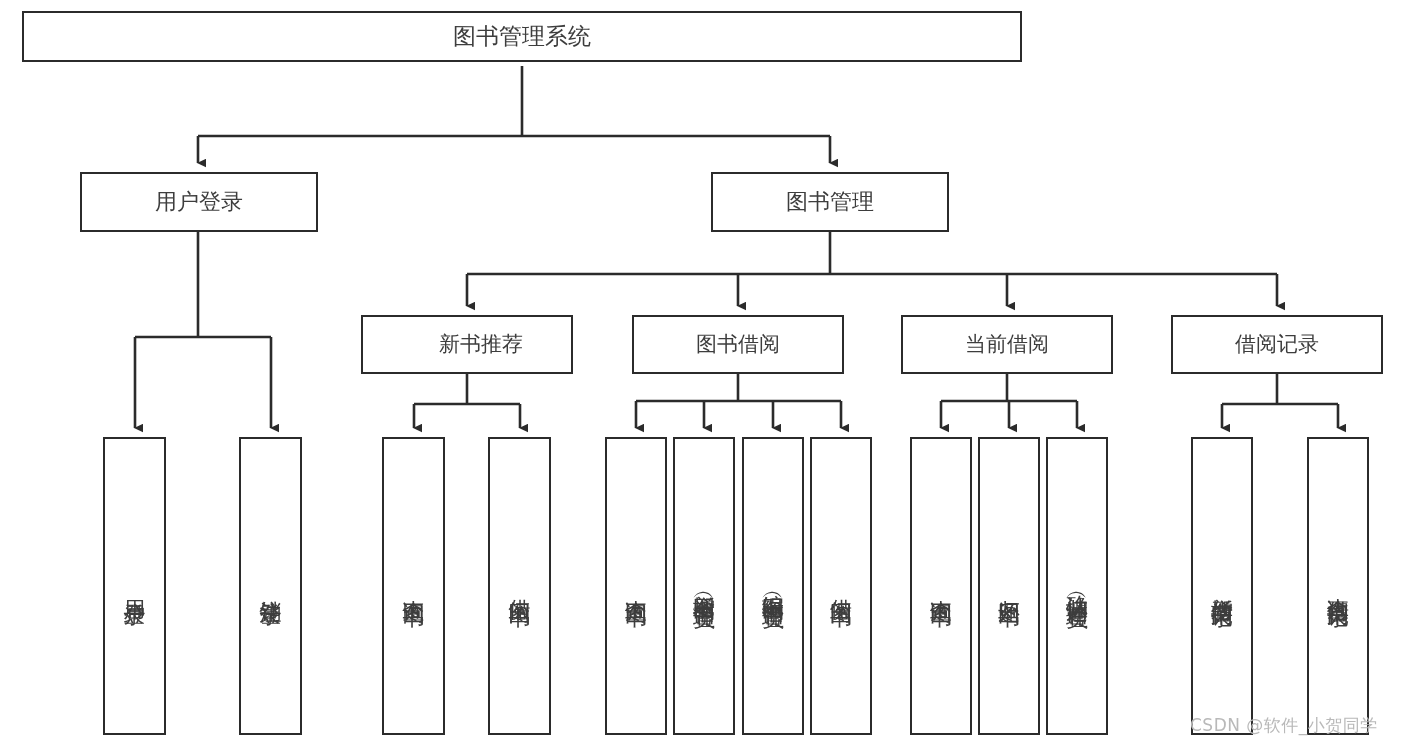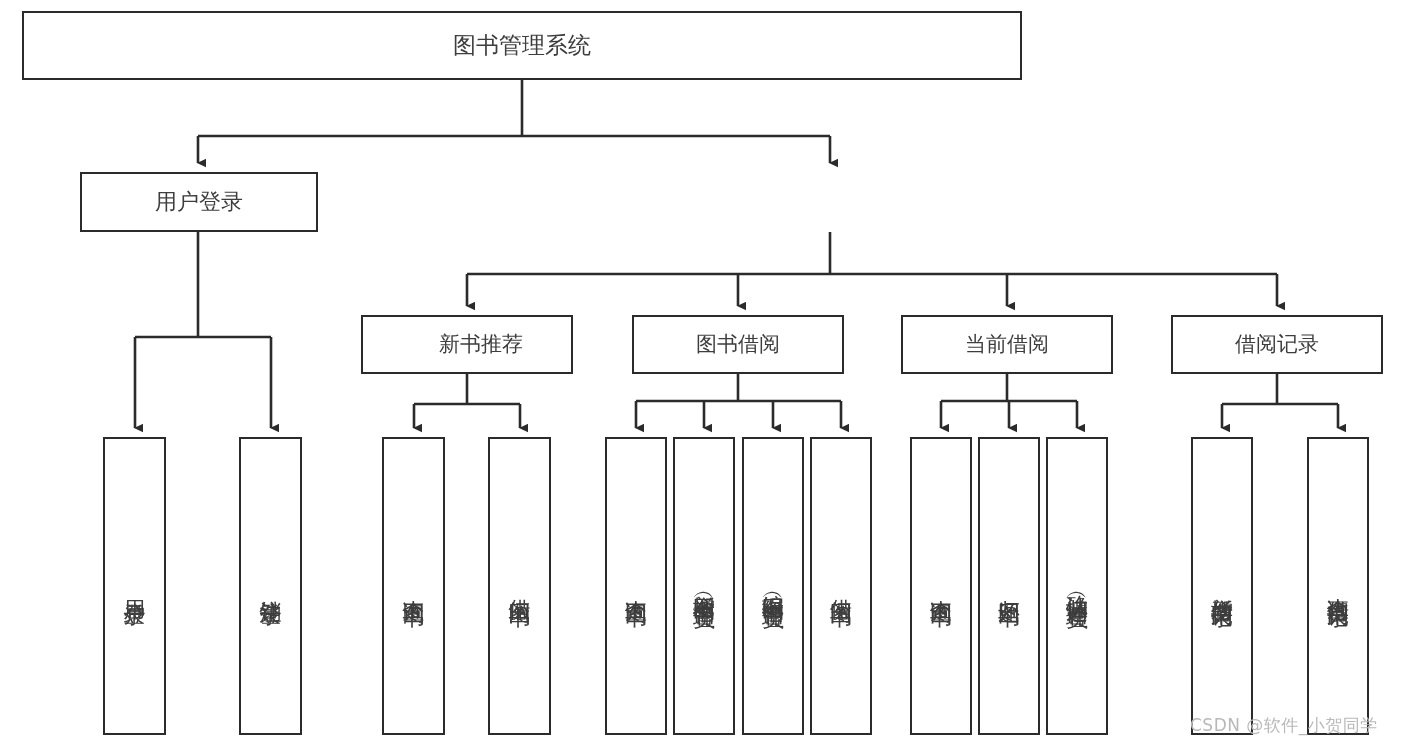--- a/index.html
+++ b/index.html
@@ -116,26 +116,29 @@
       <path d="M1009,401 L1009,428" marker-end="url(#arrowhead)"></path>
       <path d="M1077,401 L1077,428" marker-end="url(#arrowhead)"></path>
 
       <path d="M1277,374 L1277,404"></path>
       <path d="M1222,404 L1338,404"></path>
       <path d="M1222,404 L1222,428" marker-end="url(#arrowhead)"></path>
       <path d="M1338,404 L1338,428" marker-end="url(#arrowhead)"></path>
     </g>
   </svg>
 
-  <div class="node level-0" style="left:22px; top:11px; width:1000px; height:69px;">
+  <div class="node level-0" style="left:22px; top:11px; width:1000px; height:51px;">
     <span>图书管理系统</span>
   </div>
 
   <div class="node level-1" style="left:80px; top:172px; width:238px; height:60px;">
     <span>用户登录</span>
+  </div>
+  <div class="node level-1" style="left:711px; top:172px; width:238px; height:60px;">
+    <span>图书管理</span>
   </div>
 
   <div class="node level-2" style="left:361px; top:315px; width:212px; height:59px;padding-left:28px;">
     <span>新书推荐</span>
   </div>
   <div class="node level-2" style="left:632px; top:315px; width:212px; height:59px;font-family:Liberation Serif, serif;">
     <span>图书借阅</span>
   </div>
   <div class="node level-2" style="left:1171px; top:315px; width:212px; height:59px;">
     <span>借阅记录</span>

